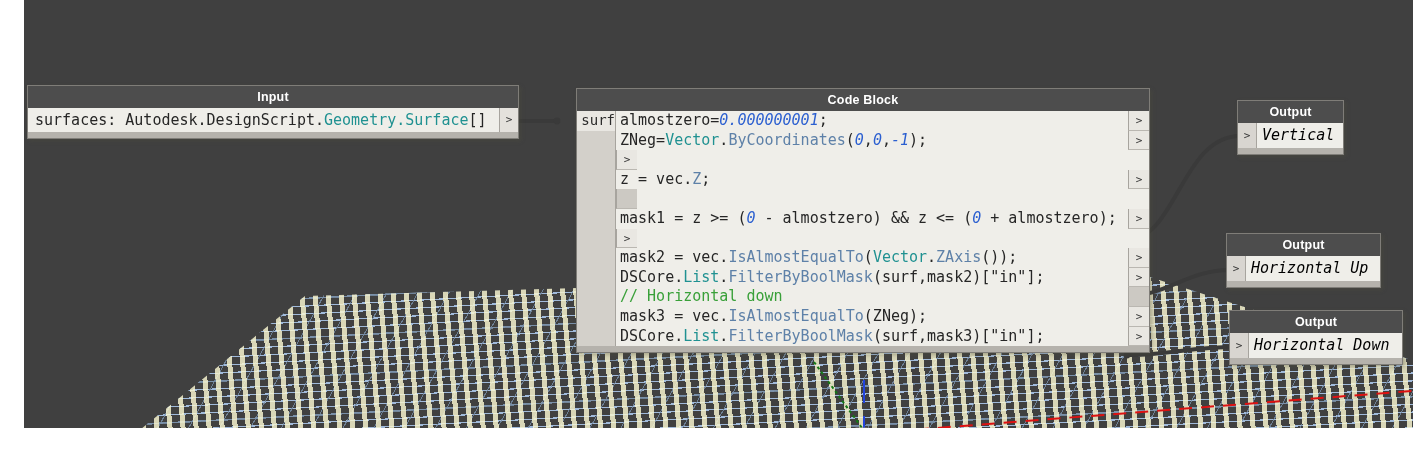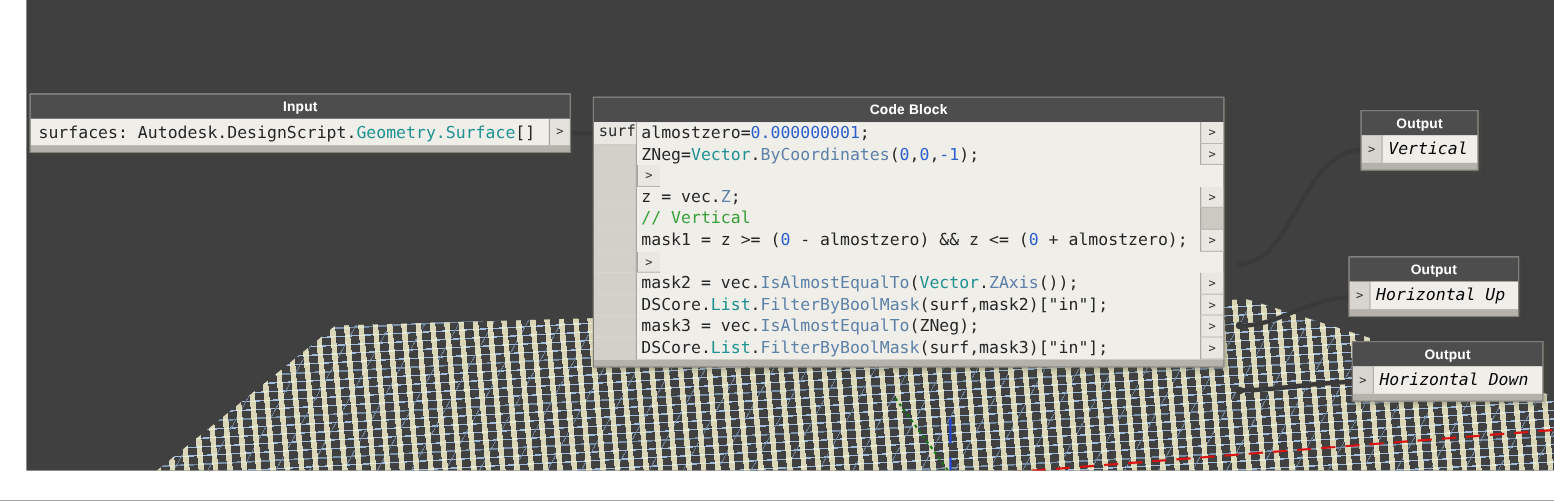--- a/index.html
+++ b/index.html
@@ -41,21 +41,21 @@
   #input-value{
     flex:1; background:#efeee9; font-size:15px; line-height:24px;
     padding-left:7px; white-space:pre; overflow:hidden;
   }
   #input-out-port{
     width:18px; background:#e4e1dc; border-left:1px solid #a7a49e;
     text-align:center; line-height:24px;
   }
   .bottom-strip{height:6px; background:#b5b2ac;}
   
-  #code-block-node{left:515px; top:88px; width:572px;}
+  #code-block-node{left:552px; top:88px; width:572px;}
   #cb-rows{background:#efeee9;}
   .cb-row{display:flex; height:19.6px; line-height:19.6px;}
   .cb-gutter{width:38px; background:#d3d0ca; border-right:1px solid #a7a49e; flex:none;}
   .surf-box{
     height:100%; background:#e9e7e2; border-bottom:1px solid #a7a49e;
     font-family:"DejaVu Sans Mono",monospace; font-size:14px; color:#2b2b2b;
     text-align:right;
   }
   .cb-code{
     flex:1; font-family:"DejaVu Sans Mono","Liberation Mono",monospace;
@@ -63,21 +63,21 @@
   }
   .cb-port{
     width:20px; flex:none; text-align:center;
     font-size:11px; font-family:"DejaVu Sans Mono",monospace; color:#333;
     border-left:1px solid #a7a49e; border-bottom:1px solid #bab7b1;
     background:#e9e7e2;
   }
   .cb-port.no-port{background:#ccc9c3;}
   
   .c-plain{color:#262626;}
-  .c-num{color:#2b5fd0;}
+  .c-num{color:#2b5fd0;font-style:italic;}
   .c-cls{color:#1f9191;}
   .c-mth{color:#5e81a8;}
   .c-cmt{color:#39a039;}
   
   .output-node .body{display:flex; height:25px;}
   .output-in-port{
     width:18px; background:#d8d5d0; border-right:1px solid #a7a49e;
     text-align:center; line-height:25px; flex:none;
   }
   .output-value{
@@ -149,41 +149,45 @@
           <div class="cb-gutter"></div>
           <div class="cb-port has-port">&gt;</div>
         </div>
         <div class="cb-row">
           <div class="cb-gutter"></div>
           <div class="cb-code"><span class="c-plain">z = vec.</span><span class="c-mth">Z</span><span class="c-plain">;</span></div>
           <div class="cb-port has-port">&gt;</div>
         </div>
         <div class="cb-row">
           <div class="cb-gutter"></div>
-          <div class="cb-code"><span class="c-cmt">// Vertical</span></div>
           <div class="cb-port no-port"></div>
         </div>
         <div class="cb-row">
           <div class="cb-gutter"></div>
           <div class="cb-code"><span class="c-plain">mask1 = z &gt;= (</span><span class="c-num">0</span><span class="c-plain"> - almostzero) &amp;&amp; z &lt;= (</span><span class="c-num">0</span><span class="c-plain"> + almostzero);</span></div>
           <div class="cb-port has-port">&gt;</div>
         </div>
         <div class="cb-row">
           <div class="cb-gutter"></div>
           <div class="cb-port has-port">&gt;</div>
         </div>
         <div class="cb-row">
           <div class="cb-gutter"></div>
           <div class="cb-code"><span class="c-plain">mask2 = vec.</span><span class="c-mth">IsAlmostEqualTo</span><span class="c-plain">(</span><span class="c-cls">Vector</span><span class="c-plain">.</span><span class="c-mth">ZAxis</span><span class="c-plain">());</span></div>
           <div class="cb-port has-port">&gt;</div>
         </div>
         <div class="cb-row">
           <div class="cb-gutter"></div>
           <div class="cb-code"><span class="c-plain">DSCore.</span><span class="c-cls">List</span><span class="c-plain">.</span><span class="c-mth">FilterByBoolMask</span><span class="c-plain">(surf,mask2)["in"];</span></div>
           <div class="cb-port has-port">&gt;</div>
+        </div>
+        <div class="cb-row">
+          <div class="cb-gutter"></div>
+          <div class="cb-code"><span class="c-cmt">// Horizontal down</span></div>
+          <div class="cb-port no-port"></div>
         </div>
         <div class="cb-row">
           <div class="cb-gutter"></div>
           <div class="cb-code"><span class="c-plain">mask3 = vec.</span><span class="c-mth">IsAlmostEqualTo</span><span class="c-plain">(ZNeg);</span></div>
           <div class="cb-port has-port">&gt;</div>
         </div>
         <div class="cb-row">
           <div class="cb-gutter"></div>
           <div class="cb-code"><span class="c-plain">DSCore.</span><span class="c-cls">List</span><span class="c-plain">.</span><span class="c-mth">FilterByBoolMask</span><span class="c-plain">(surf,mask3)["in"];</span></div>
           <div class="cb-port has-port">&gt;</div>

